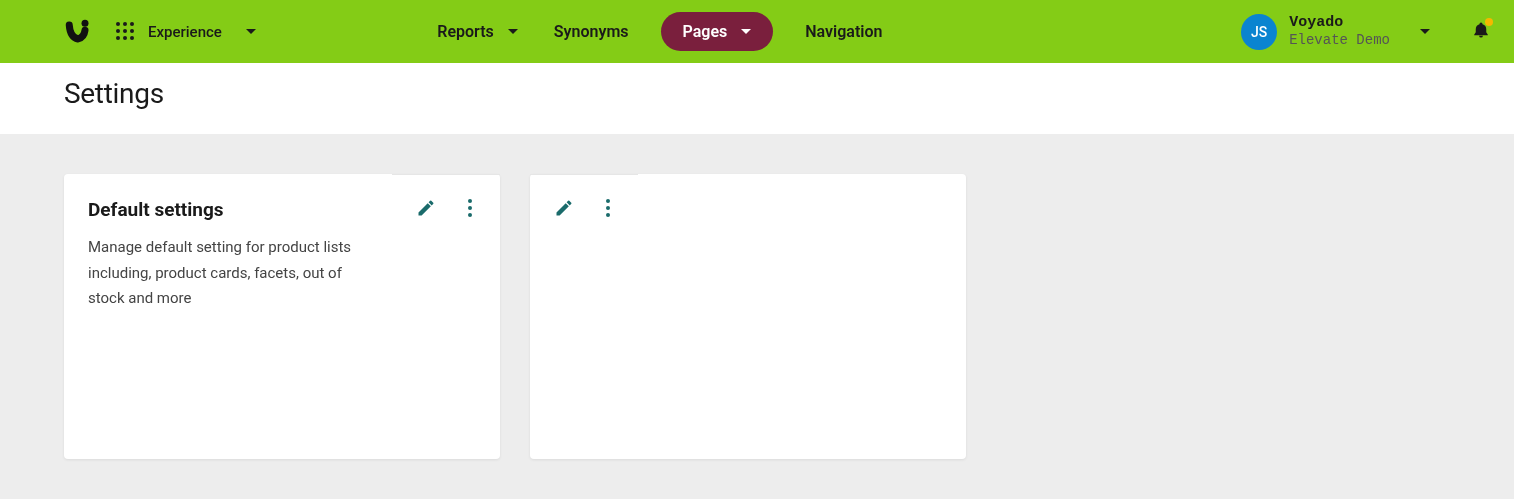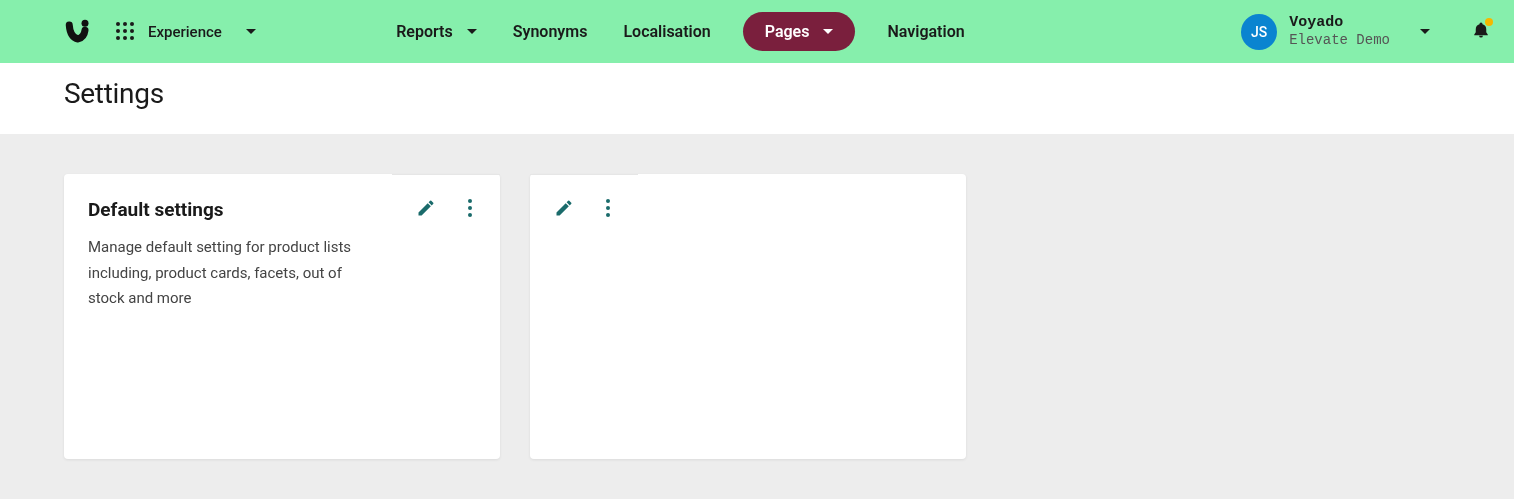--- a/index.html
+++ b/index.html
@@ -3,21 +3,21 @@
   <meta charset="utf-8">
   <style>
     * { margin: 0; padding: 0; box-sizing: border-box; }
     body { font-family: -apple-system, BlinkMacSystemFont, "Segoe UI", Roboto, Arial, sans-serif; background: #fff; color: #1a1a1a; width: 1514px; }
     
     .topbar {
       height: 63px;
       display: flex;
       align-items: center;
       padding: 0 24px 0 64px;
-      background: #86efac;
+      background: #84cc16;
     }
     
     .logo {
       display: flex;
       align-items: center;
       margin-right: 24px;
     }
     
     .logo svg { width: 28px; height: 28px; }
     
@@ -218,23 +218,20 @@
   </div>
 
   <nav class="nav">
     <div class="nav-item">
       <span>Reports</span>
       <span class="caret-down"></span>
     </div>
     <div class="nav-item">
       <span>Synonyms</span>
     </div>
-    <div class="nav-item">
-      <span>Localisation</span>
-    </div>
     <div class="nav-item pill">
       <span>Pages</span>
       <span class="caret-down white"></span>
     </div>
     <div class="nav-item">
       <span>Navigation</span>
     </div>
   </nav>
 
   <div class="user-area">

